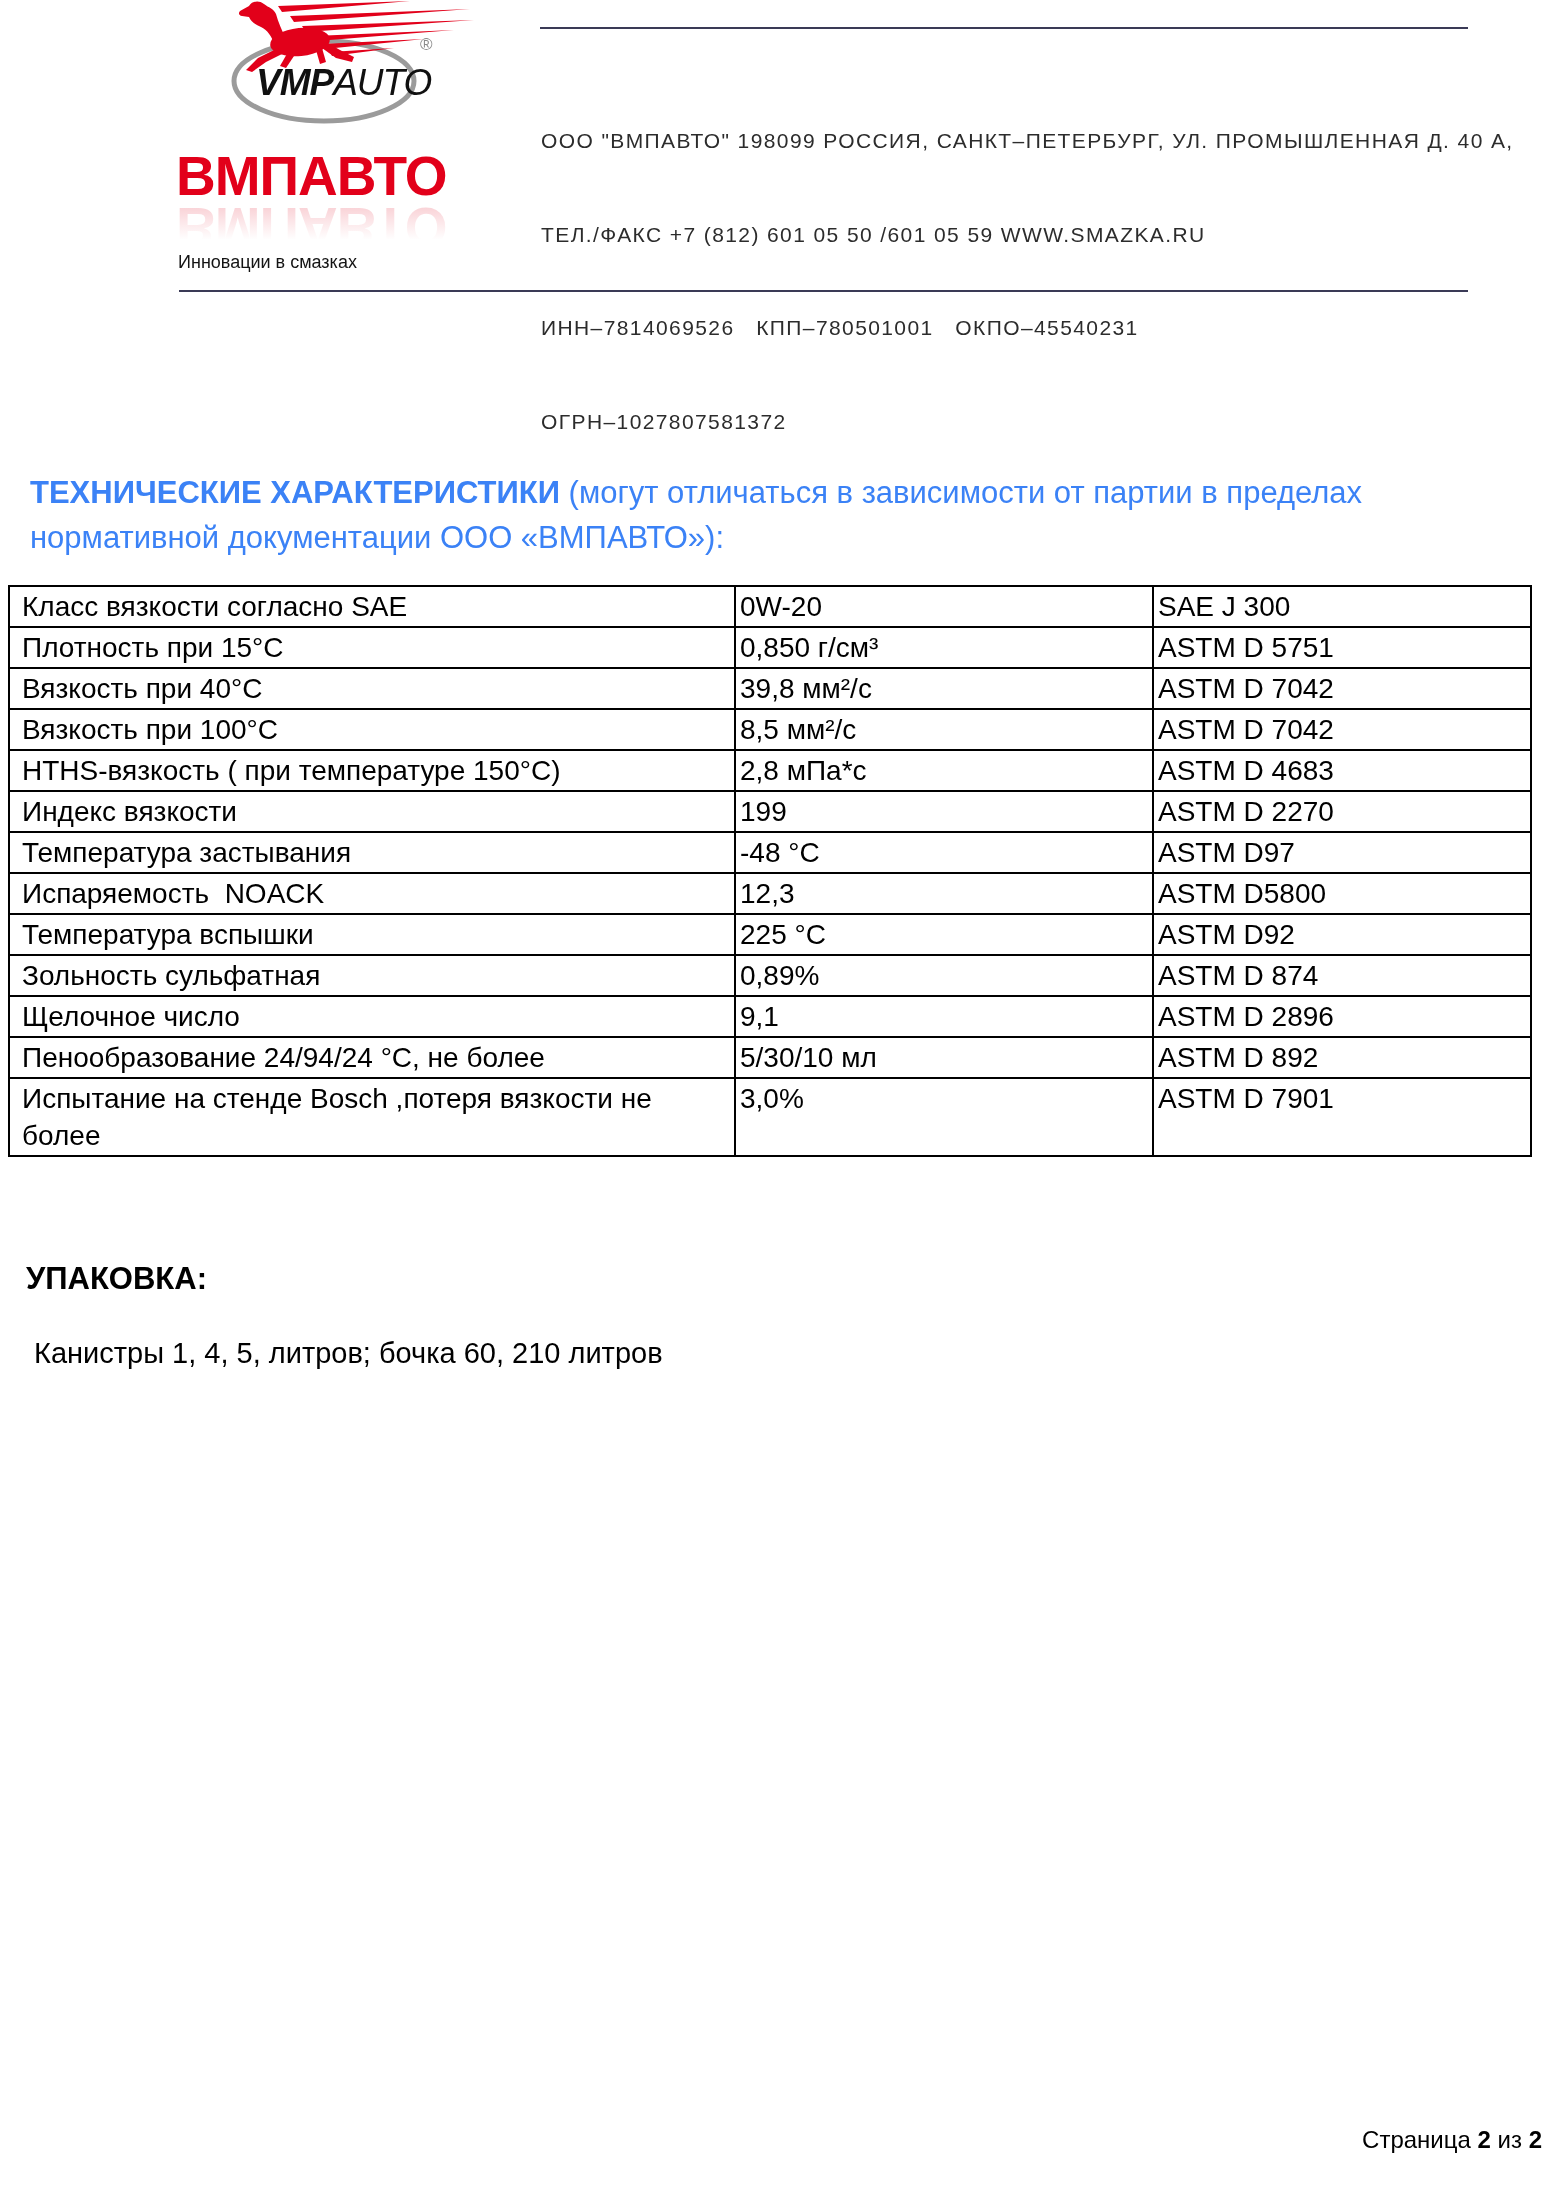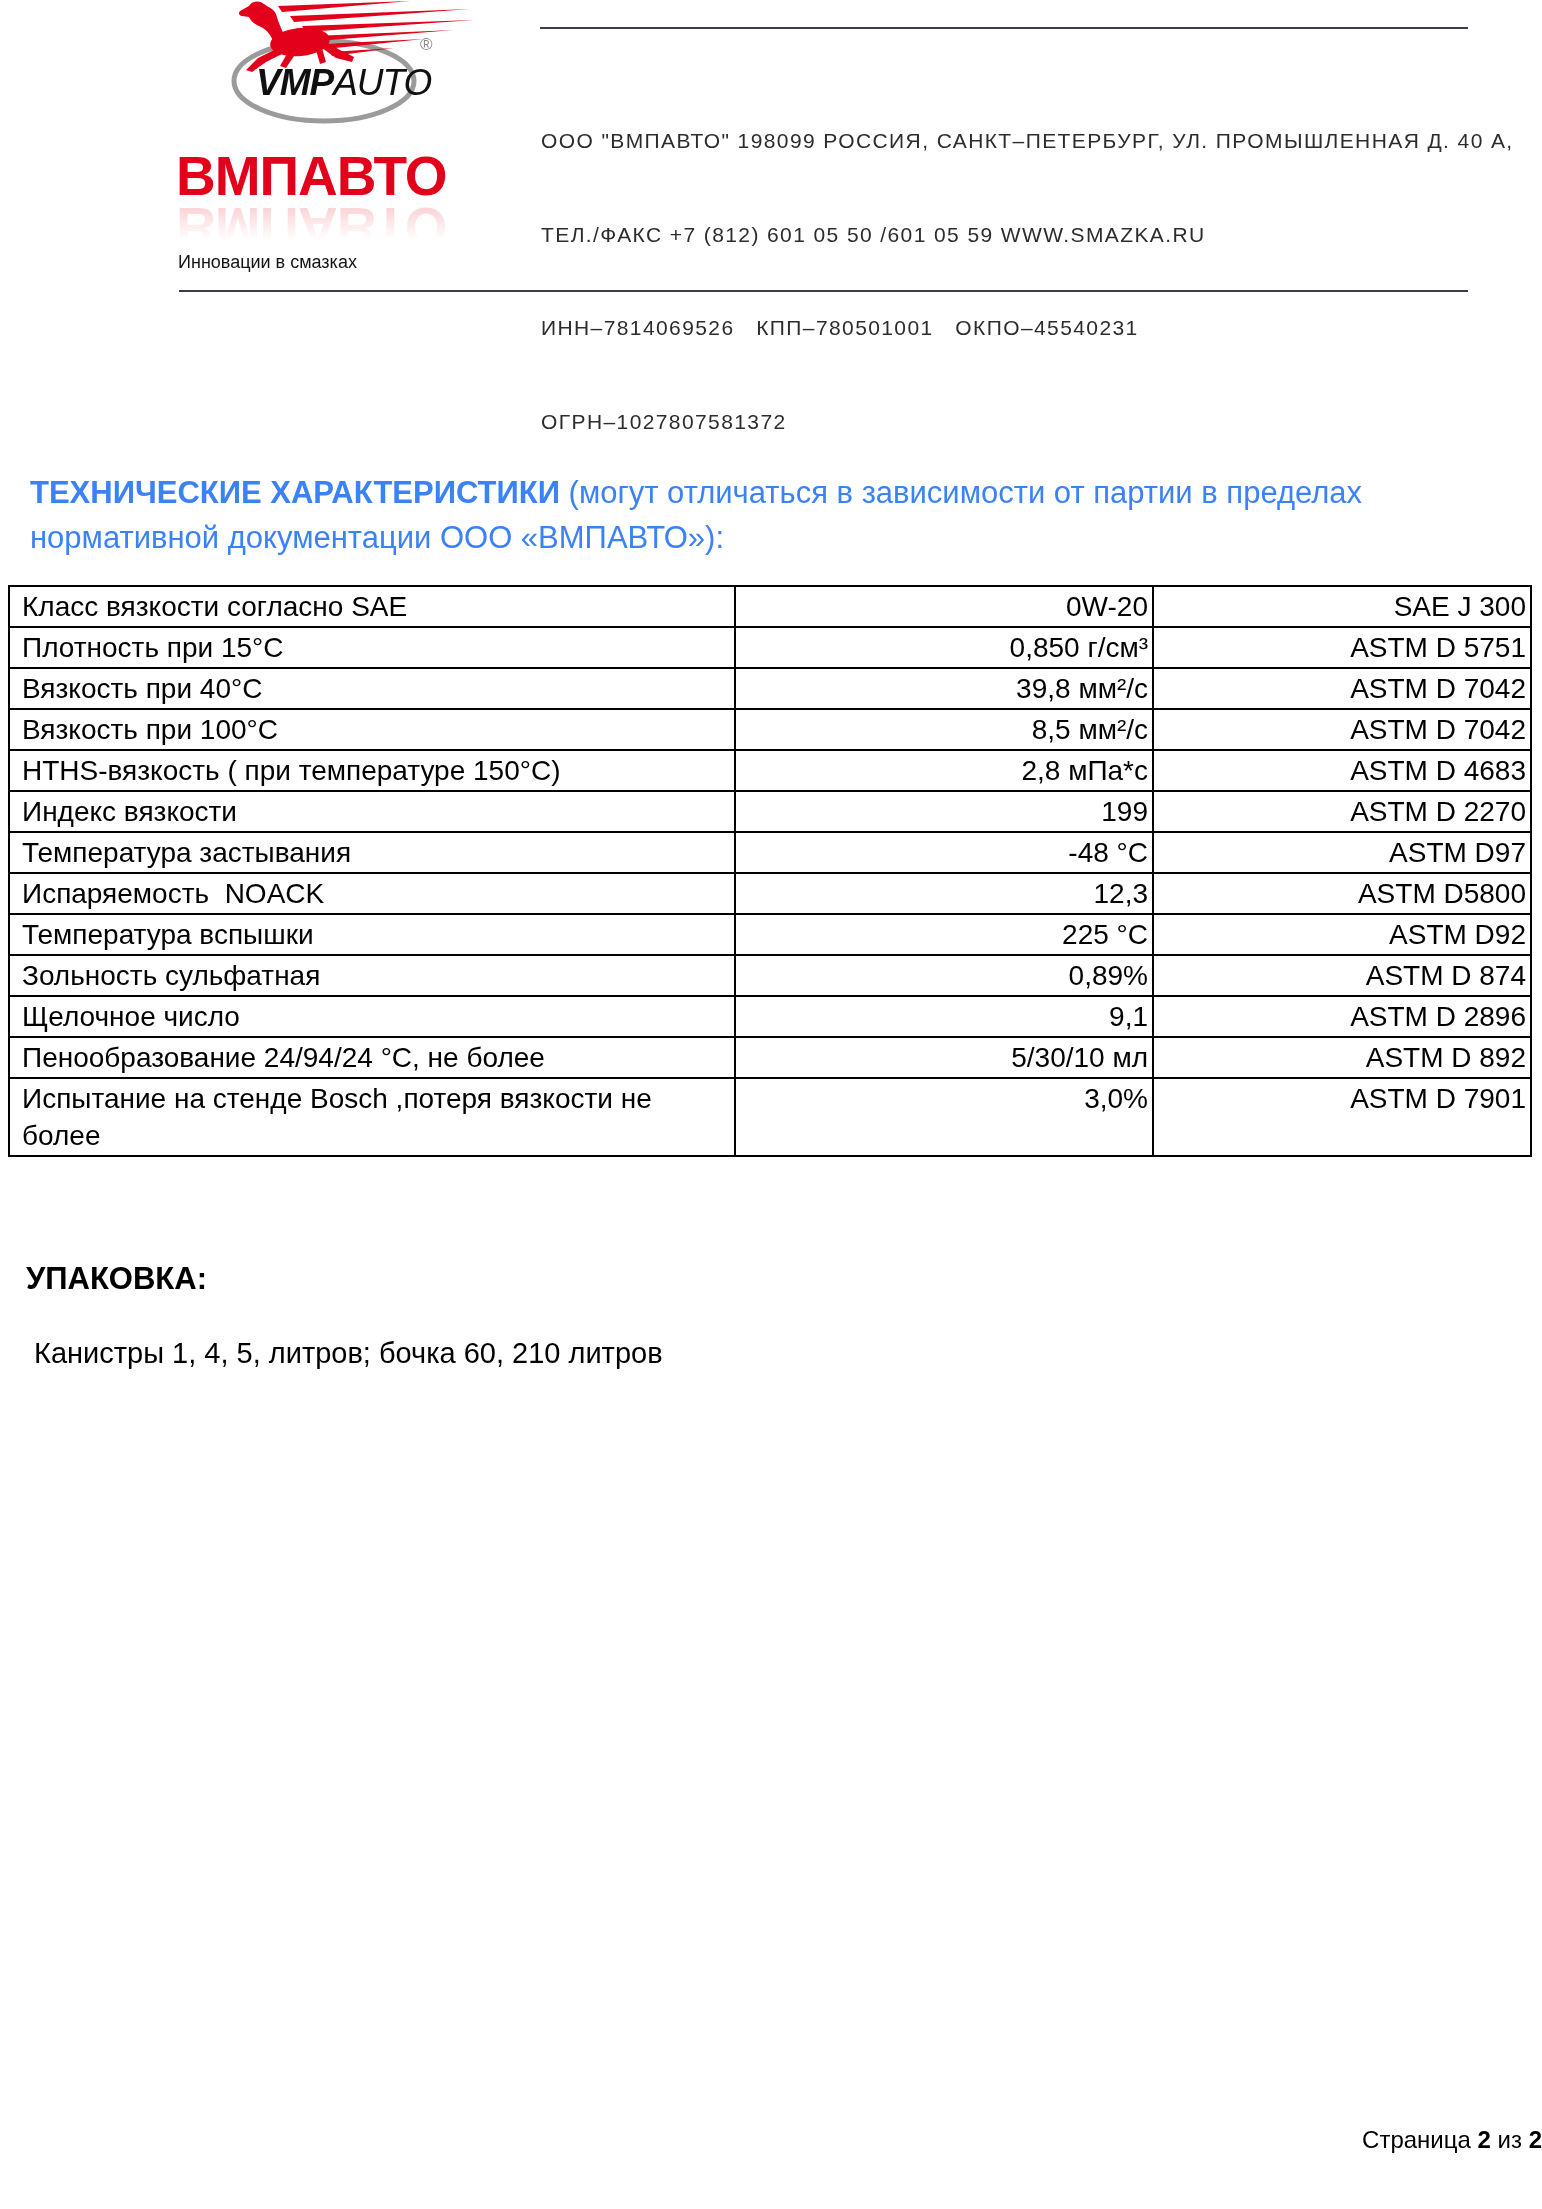--- a/index.html
+++ b/index.html
@@ -37,21 +37,21 @@
   
   .specs-table{
     position:absolute;left:8px;top:585px;width:1522px;
     border-collapse:collapse;table-layout:fixed;font-size:28px;
   }
   .specs-table td{
     border:2px solid #000;line-height:37px;padding:1px 12px;
     vertical-align:top;white-space:pre-wrap;overflow:hidden;
   }
   .specs-table tr{height:41px;}
-  .specs-table td.c{text-align:right;padding:1px 4px;}
+  .specs-table td.c{text-align:left;padding:1px 4px;}
   
   .packaging-heading{position:absolute;left:26px;top:1261px;font-size:31px;font-weight:bold;}
   .packaging-text{position:absolute;left:34px;top:1337px;font-size:29px;}
   
   .page-footer{position:absolute;left:0;top:2126px;width:100%;text-align:right;font-size:24px;}
 </style>
 </head>
 <body>
 
 <div class="page">

